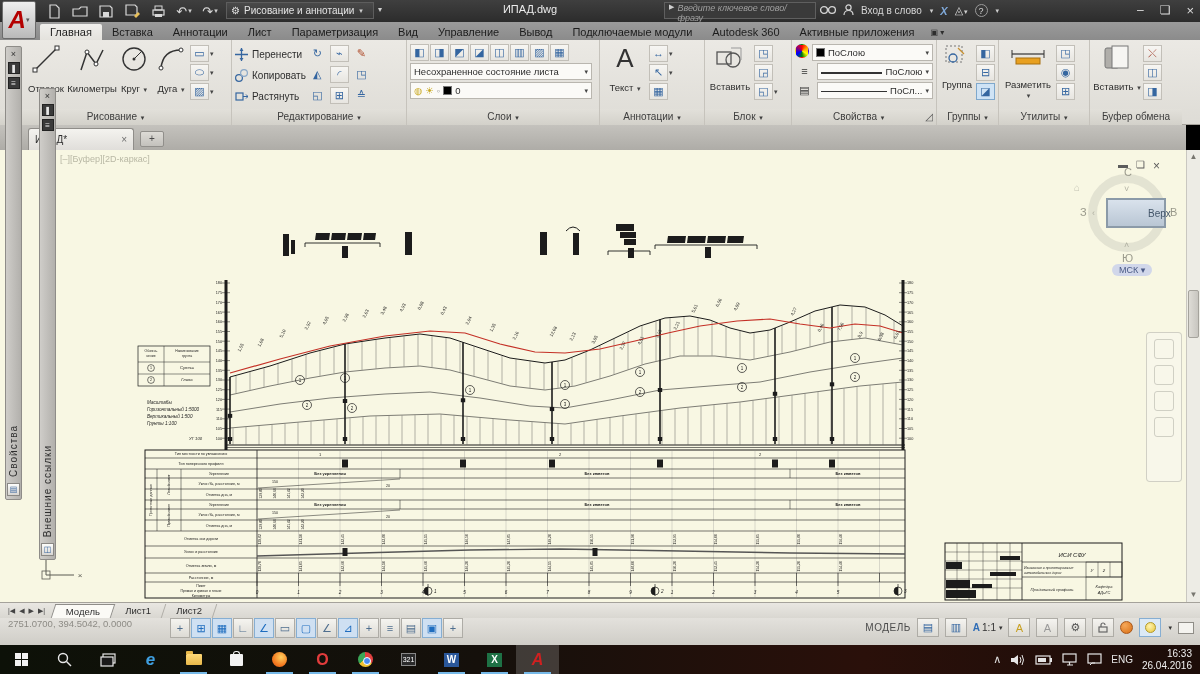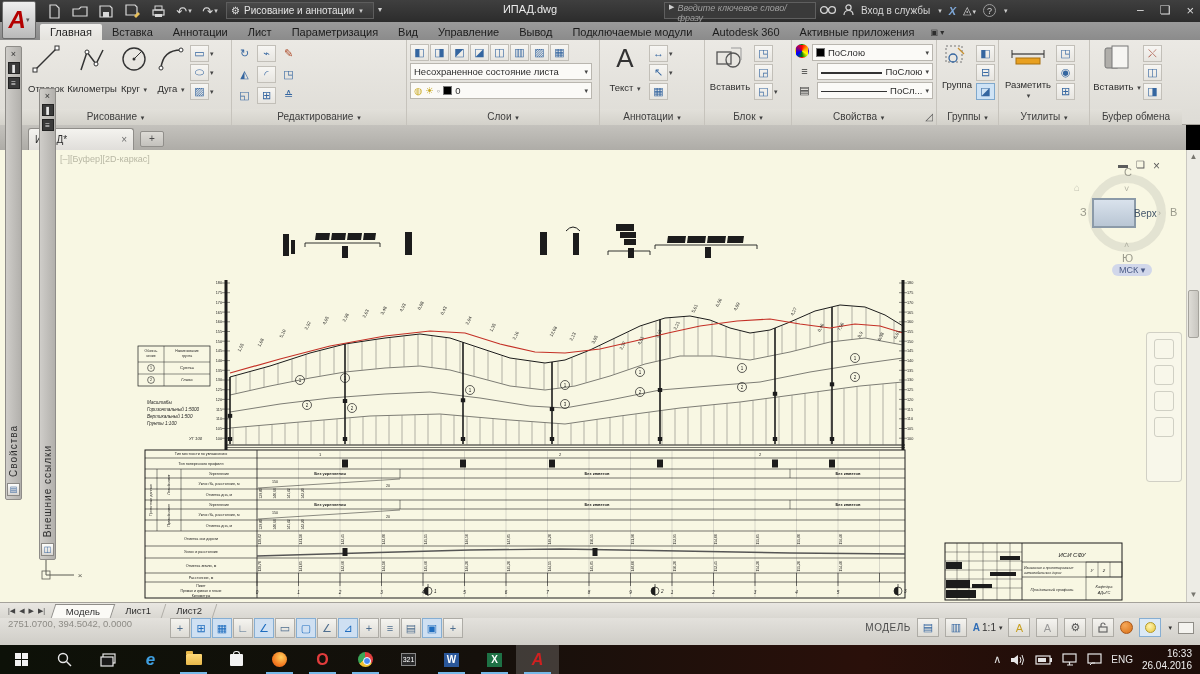--- a/index.html
+++ b/index.html
@@ -89,21 +89,21 @@
   
   #canvas { position:absolute; left:0; top:150px; width:1186px; height:452px; background:#f8f7e3; z-index:10; }
   #dwg { position:absolute; left:0; top:0; }
   #vplabel { position:absolute; left:60px; top:4px; font-size:9px; color:#b9b8a5; }
   #dwg-winbtns { position:absolute; left:1118px; top:10px; display:flex; gap:8px; z-index:12; }
   #dwg-winbtns span { color:#5c5c5c; font-size:10px; line-height:1; }
   
   #viewcube { position:absolute; left:1078px; top:18px; width:104px; height:118px; z-index:11; }
   #vc-ring { position:absolute; left:10px; top:6px; width:78px; height:78px; border-radius:50%;
     border:9px solid rgba(190,190,178,0.35); }
-  #vc-face { position:absolute; left:14px; top:30px; width:44px; height:30px;
+  #vc-face { position:absolute; left:28px; top:30px; width:60px; height:30px;
     background:linear-gradient(#d9e2ec,#b9c6d4); border:2px solid #8b9aa8; text-align:center;
     font-size:10px; color:#44566a; line-height:27px;padding-left:40px; }
   .vc-l { position:absolute; font-size:11px; color:#9a9a8c; }
   .vc-ar { position:absolute; font-size:9px; color:#b0b0a2; }
   #vc-wcs { position:absolute; left:34px; top:96px; padding:1px 7px; background:rgba(196,204,236,0.75);
     border-radius:8px; font-size:9px; color:#4a5a86; }
   #vc-home { position:absolute; left:-4px; top:14px; font-size:10px; color:#c4c4b4; }
   
   #navbar { position:absolute; left:1146px; top:182px; width:36px; height:150px; z-index:11;
     background:rgba(248,248,240,0.55); border:1px solid rgba(170,170,160,0.5); border-radius:4px; }
@@ -233,21 +233,21 @@
   <div id="tb-icons">
     <span><svg width="16" height="11">
           <circle cx="4" cy="6" r="3.4" fill="none" stroke="#d6d6d6" stroke-width="1.3"></circle>
           <circle cx="12" cy="6" r="3.4" fill="none" stroke="#d6d6d6" stroke-width="1.3"></circle>
           <path d="M7 5h2" stroke="#d6d6d6"></path>
         </svg></span>
     <span><svg width="11" height="12">
           <circle cx="5.5" cy="3.5" r="2.6" fill="none" stroke="#d6d6d6" stroke-width="1.2"></circle>
           <path d="M1 11c0-3 2-4.5 4.5-4.5S10 8 10 11" fill="none" stroke="#d6d6d6" stroke-width="1.2"></path>
         </svg></span>
-    <span style="font-size:10px;">Вход в службы</span>
+    <span style="font-size:10px;">Вход в слово</span>
     <span class="dd-arrow">▾</span>
     <span style="color:#7fa8d8;font-weight:bold;font-style:italic;">X</span>
     <span>◬<span class="dd-arrow">▾</span></span>
     <span style="border:1px solid #9a9a9a;border-radius:50%;width:13px;height:13px;display:inline-flex;align-items:center;justify-content:center;font-size:9px;">?</span>
     <span class="dd-arrow">▾</span>
   </div>
   <div id="win-btns">
     <span>–</span>
     <span>❏</span>
     <span style="font-size:13px;">×</span>
@@ -323,20 +323,43 @@
             <span class="mini">▨</span>
             <span class="dd-arrow" style="color:#444;align-self:center;">▾</span>
           </span>
       </div>
     </div>
     <div class="panel-label"><span>Рисование</span> <span class="dd-arrow">▾</span></div>
   </div>
 
   <div class="panel" style="width:175px;">
     <div class="panel-body">
+      <div class="listbtns">
+        <span class="listbtn">
+            <svg width="13" height="13">
+              <path d="M6.5 0v13M0 6.5h13" stroke="#3566a0" stroke-width="1.3"></path>
+              <path d="M6.5 0l-2 3h4zM6.5 13l-2-3h4z" fill="#3566a0"></path>
+            </svg>
+            <span>Перенести</span>
+          </span>
+        <span class="listbtn">
+            <svg width="13" height="13">
+              <circle cx="4" cy="9" r="3.4" fill="none" stroke="#3566a0" stroke-width="1.2"></circle>
+              <circle cx="9" cy="4" r="3.4" fill="none" stroke="#8aa8c8" stroke-width="1.2"></circle>
+            </svg>
+            <span>Копировать</span>
+          </span>
+        <span class="listbtn">
+            <svg width="13" height="13">
+              <rect x="1" y="3" width="7" height="7" fill="none" stroke="#3566a0" stroke-width="1.2"></rect>
+              <path d="M8 6.5h5l-2-2m2 2l-2 2" stroke="#3566a0" fill="none"></path>
+            </svg>
+            <span>Растянуть</span>
+          </span>
+      </div>
       <div class="grid9">
         <span class="mini noborder">↻</span>
         <span class="mini">⌁</span>
         <span class="mini noborder" style="color:#b05030;">✎</span>
         <span class="mini noborder">◭</span>
         <span class="mini">◜</span>
         <span class="mini noborder">◳</span>
         <span class="mini noborder">◱</span>
         <span class="mini">⊞</span>
         <span class="mini noborder">≙</span>

